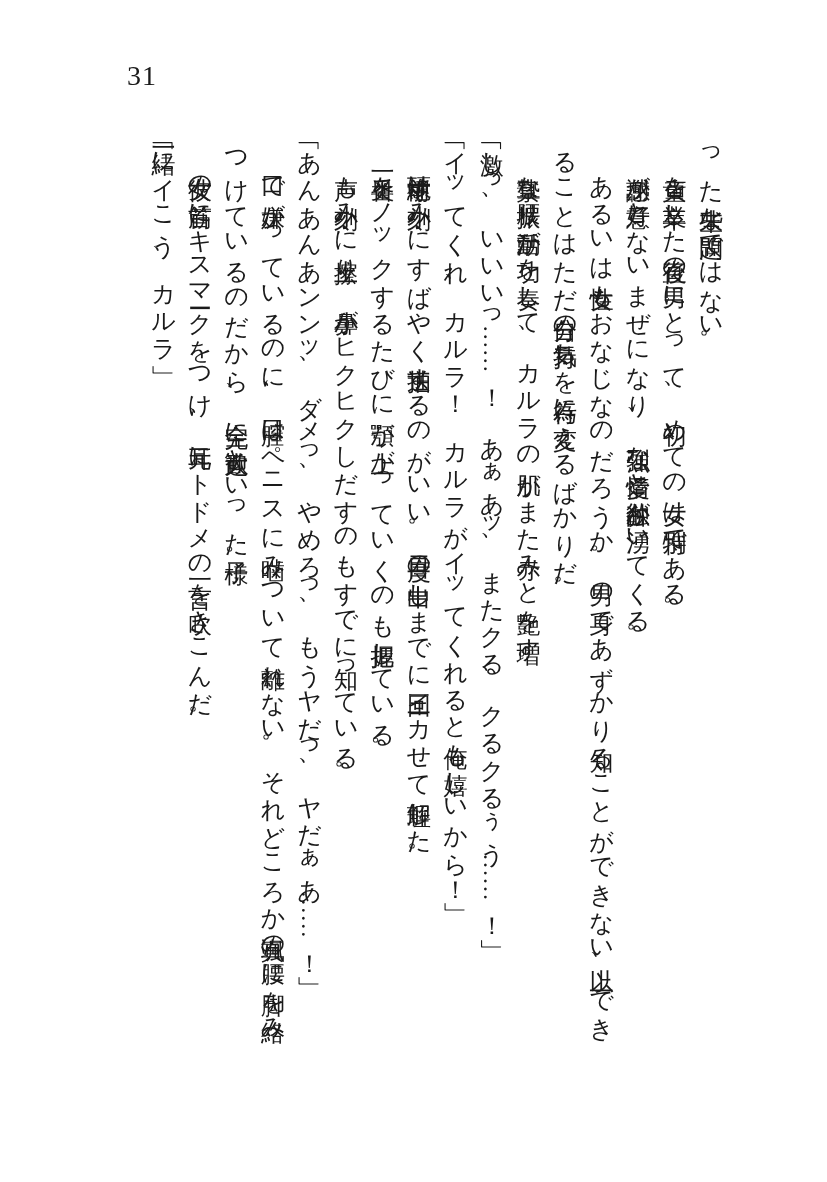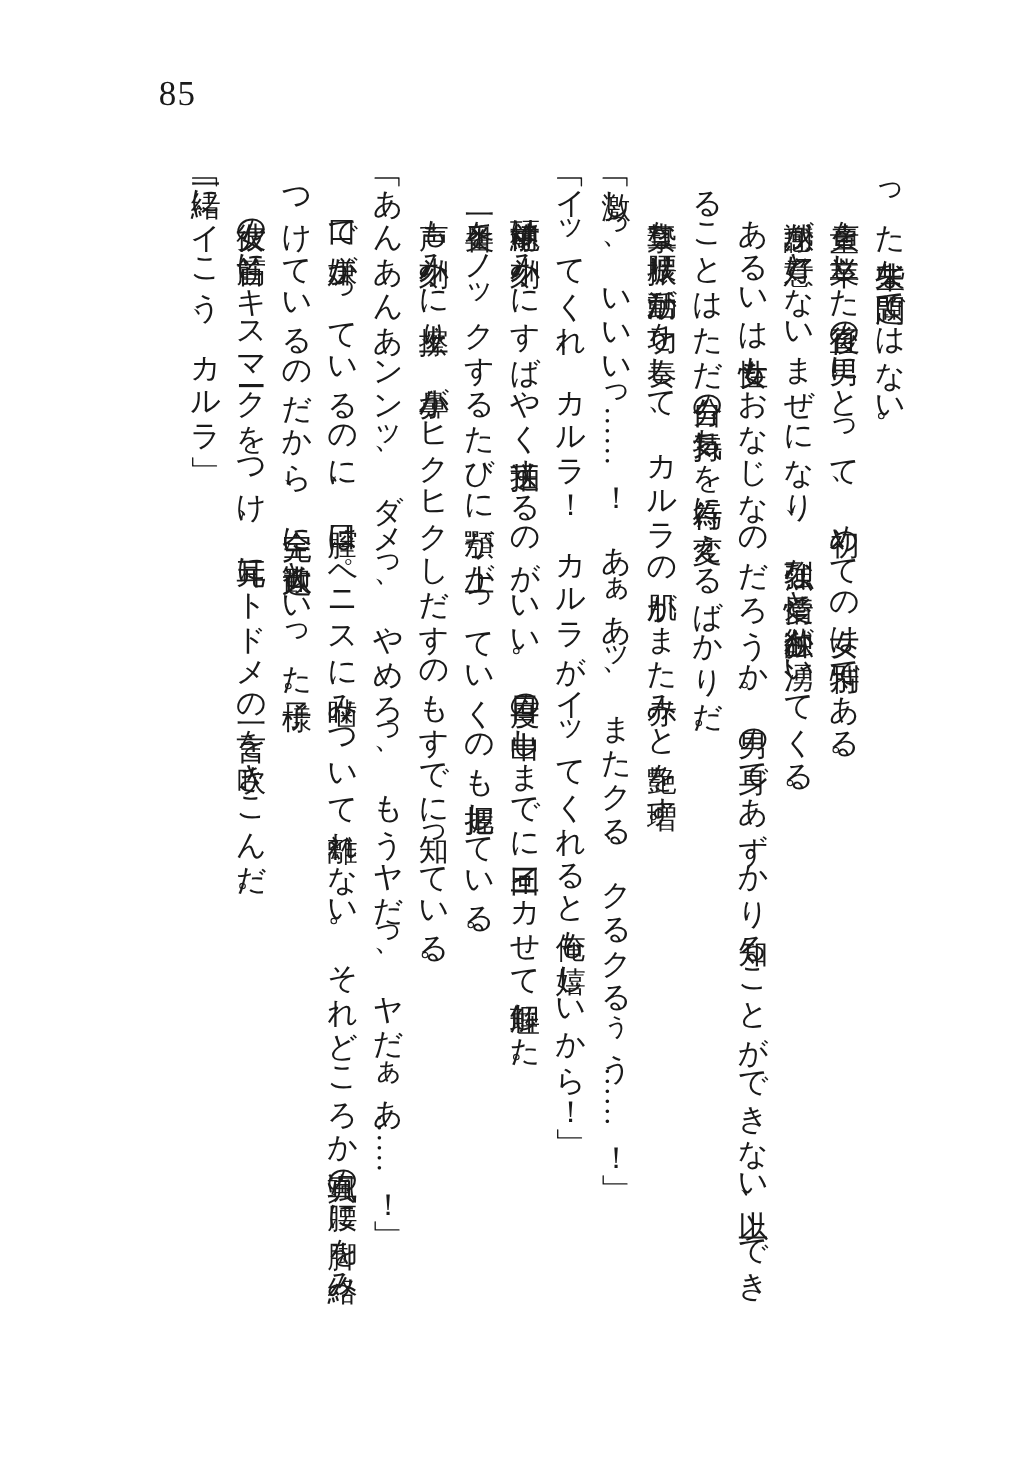--- a/index.html
+++ b/index.html
@@ -43,21 +43,21 @@
     padding: 0;
   }
   .text-block p.indent {
     text-indent: 1em;
   }
 </style>
 </head>
 <body>
 
 <div class="page">
-  <div class="page-number">85</div>
+  <div class="page-number">31</div>
   <div class="text-block">
       <p>った些末な問題ではない。</p>
       <p class="indent">童貞を卒業した直後の男にとって、初めての女は特別である。</p>
       <p class="indent">感謝が好意とないまぜになり、強烈な愛情と独占欲が湧いてくる。</p>
       <p class="indent">あるいは女性もおなじなのだろうか。男の身であずかり知ることができない以上、できることはただ自分の気持ちを行為に変えるばかりだ。</p>
       <p class="indent">真摯な腰振り活動が功を奏して、カルラの肌がまた赤みと艶を増す。</p>
       <p>「激しっ、いいいっ……！　あぁあッ、またクる、クるクるぅう……！」</p>
       <p>「イッてくれ、カルラ！　カルラがイッてくれると俺も嬉しいから！」</p>
       <p class="indent">絶頂寸前は小刻みにすばやく抽送するのがいい。二度目の中出しまでに三回イカせて理解した。</p>
       <p class="indent">一番奥をノックするたびに顎が上がっていくのも把握している。</p>

